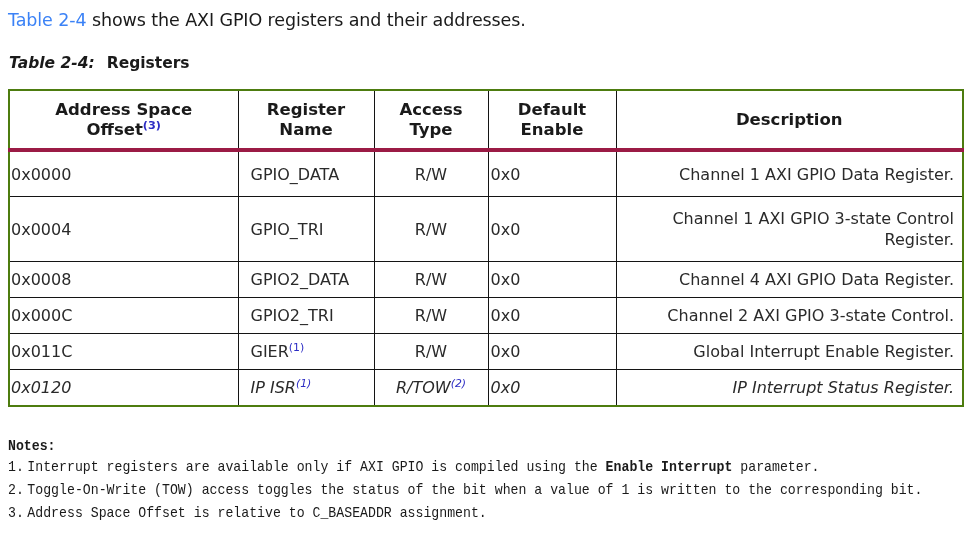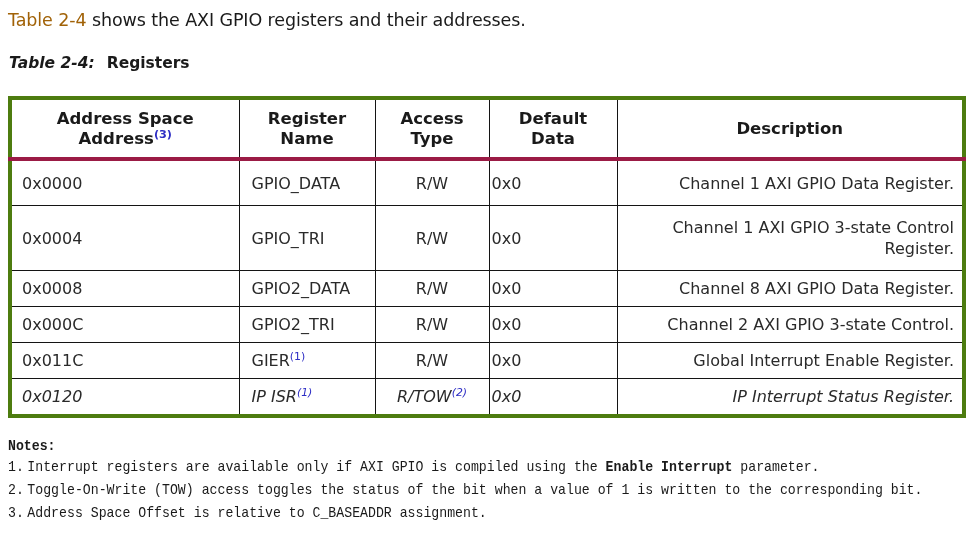--- a/index.html
+++ b/index.html
@@ -20,21 +20,21 @@
   .intro {
     position: absolute;
     left: 8px;
     top: 8px;
     font-size: 17.5px;
     line-height: 24px;
     letter-spacing: -0.1px;
     white-space: nowrap;
   }
   .xref {
-    color: #a16207;
+    color: #3b82f6;
   }
 
   
   .caption {
     position: absolute;
     left: 9px;
     top: 53px;
     font-size: 15.5px;
     line-height: 20px;
     white-space: nowrap;
@@ -45,25 +45,25 @@
   }
   .caption .cap-title {
     font-weight: bold;
     margin-left: 12px;
   }
 
   
   .reg-table {
     position: absolute;
     left: 8px;
-    top: 96px;
+    top: 89px;
     width: 954px;
     border-collapse: collapse;
     table-layout: fixed;
-    border: 4px solid #4d7c0f;
+    border: 2px solid #4d7c0f;
     background: #ffffff;
   }
   .reg-table col.c1 { width: 229px; }
   .reg-table col.c2 { width: 136px; }
   .reg-table col.c3 { width: 114px; }
   .reg-table col.c4 { width: 128px; }
   .reg-table col.c5 { width: 347px; }
 
   .reg-table th,
   .reg-table td {
@@ -98,21 +98,21 @@
     border-bottom: none;
     font-style: italic;
   }
 
   tbody td {
     font-size: 16px;
     line-height: 21px;
     vertical-align: middle;
     color: #2a2a2a;
   }
-  td.col-offset   { text-align: left;   padding: 5px 0 5px 10px; }
+  td.col-offset   { text-align: left;   padding: 5px 0 5px 1px; }
   td.col-regname  { text-align: left;   padding: 5px 0 5px 12px; }
   td.col-access   { text-align: center; padding: 5px 2px; margin-left: 8px; }
   td.col-default  { text-align: left; padding: 5px 2px; }
   td.col-desc     { text-align: right;   padding: 5px 8px 5px 13px; }
 
   tbody tr.r1 td { height: 34px; }
   tbody tr.r2 td { height: 54px; }
   tbody tr.r3 td,
   tbody tr.r4 td,
   tbody tr.r5 td,
@@ -170,33 +170,33 @@
     <col class="c1">
       <col class="c2">
       <col class="c3">
       <col class="c4">
       <col class="c5">
   </colgroup>
   <thead>
     <tr>
       <th>
         <span>Address Space</span><br>
-        <span>Address</span><sup class="fn">(3)</sup>
+        <span>Offset</span><sup class="fn">(3)</sup>
       </th>
       <th>
         <span>Register</span><br>
         <span>Name</span>
       </th>
       <th>
         <span>Access</span><br>
         <span>Type</span>
       </th>
       <th>
         <span>Default</span><br>
-        <span>Data</span>
+        <span>Enable</span>
       </th>
       <th>
         <span>Description</span>
       </th>
     </tr>
   </thead>
   <tbody>
     <tr class="r1">
       <td class="col-offset">0x0000</td>
       <td class="col-regname"><span>GPIO_DATA</span><sup class="fn"></sup></td>
@@ -209,21 +209,21 @@
       <td class="col-regname"><span>GPIO_TRI</span><sup class="fn"></sup></td>
       <td class="col-access"><span>R/W</span><sup class="fn"></sup></td>
       <td class="col-default">0x0</td>
       <td class="col-desc">Channel 1 AXI GPIO 3-state Control Register.</td>
     </tr>
     <tr class="r3">
       <td class="col-offset">0x0008</td>
       <td class="col-regname"><span>GPIO2_DATA</span><sup class="fn"></sup></td>
       <td class="col-access"><span>R/W</span><sup class="fn"></sup></td>
       <td class="col-default">0x0</td>
-      <td class="col-desc">Channel 8 AXI GPIO Data Register.</td>
+      <td class="col-desc">Channel 4 AXI GPIO Data Register.</td>
     </tr>
     <tr class="r4">
       <td class="col-offset">0x000C</td>
       <td class="col-regname"><span>GPIO2_TRI</span><sup class="fn"></sup></td>
       <td class="col-access"><span>R/W</span><sup class="fn"></sup></td>
       <td class="col-default">0x0</td>
       <td class="col-desc">Channel 2 AXI GPIO 3-state Control.</td>
     </tr>
     <tr class="r5">
       <td class="col-offset">0x011C</td>

